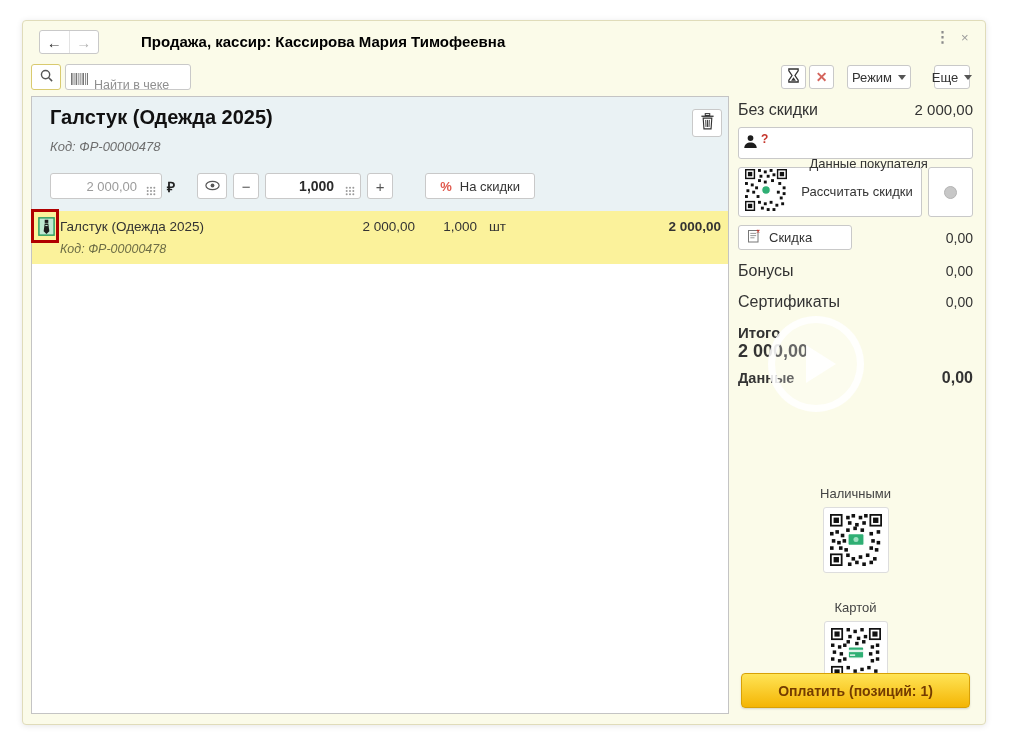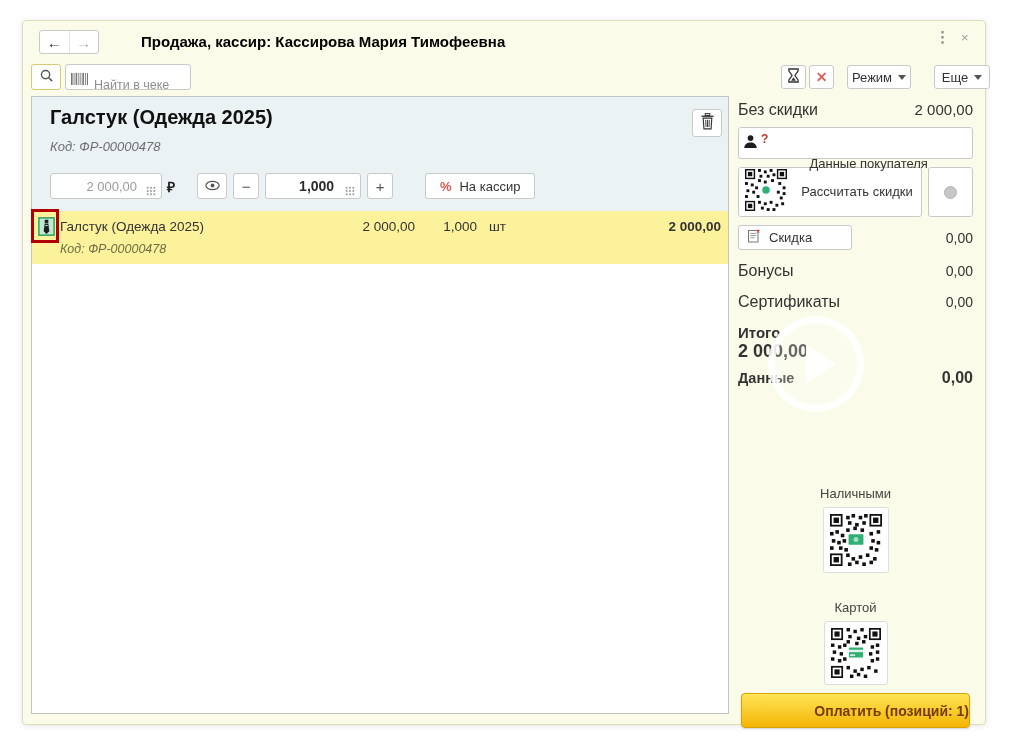--- a/index.html
+++ b/index.html
@@ -33,21 +33,21 @@
   .search-wrap { left: 42px; top: 43px; width: 126px; height: 26px; }
   .search-wrap input { width: 100%; height: 100%; border: 1px solid #c9c9c9; border-radius: 3px;
     padding: 16px 6px 0 28px; font-size: 12.5px; font-family: "Liberation Sans", sans-serif;
     color: #b91c1c; background: #fff; }
   .search-wrap input::placeholder { color: #8f8f8f; }
   .search-wrap .bc { position: absolute; left: 6px; top: 7px; }
   .btn-hourglass { left: 758px; top: 44px; width: 25px; height: 24px; }
   .btn-xcancel   { left: 786px; top: 44px; width: 25px; height: 24px;
     color: #d4645c; font-size: 14px; font-weight: bold; }
   .btn-mode { left: 824px; top: 44px; width: 64px; height: 24px; gap: 6px; }
-  .btn-more { left: 911px; top: 44px; width: 56px; height: 24px; gap: 6px; align-items: center; }
+  .btn-more { left: 911px; top: 44px; width: 36px; height: 24px; gap: 6px; align-items: center; }
   .caret { width: 0; height: 0; border-left: 4px solid transparent;
     border-right: 4px solid transparent; border-top: 5px solid #555; }
 
   
   .list-panel { left: 8px; top: 75px; width: 698px; height: 618px;
     background: #fff; border: 1px solid #c4c4c4; }
   .prod-card { position: absolute; left: 0; top: 0; right: 0; height: 114px; background: #eaf2f4; }
   .prod-title { position: absolute; left: 18px; top: 9px; font-size: 20px; font-weight: bold; color: #111; }
   .prod-code  { position: absolute; left: 18px; top: 42px; font-size: 13px; font-style: italic; color: #6e6e6e; }
   .ctrl-row { position: absolute; left: 18px; top: 76px; height: 26px; display: flex; align-items: center; }
@@ -108,23 +108,23 @@
   .change-row .val { font-size: 16px; font-weight: bold; }
   .pay-label { margin-top: 99px; text-align: center; font-size: 13px; color: #444; }
   .pay-label.card { margin-top: 27px; }
   .qr-card { width: 66px; height: 66px; margin: 6px auto 0; background: #fff;
     border: 1px solid #ddd; border-radius: 3px; display: flex; align-items: center;
     justify-content: center; cursor: pointer; }
   .qr-card.small { width: 64px; height: 64px; }
 
   .btn-pay { position: absolute; left: 718px; top: 652px; width: 229px; height: 35px;
     background: linear-gradient(#ffe456, #f4b504); border: 1px solid #d8a106;
-    border-radius: 4px; display: flex; align-items: center; justify-content: flex-end;
+    border-radius: 4px; display: flex; align-items: center; justify-content: center;
     font-size: 14px; font-weight: bold; color: #743c00; cursor: pointer;
-    box-shadow: 0 1px 2px rgba(0,0,0,.15); margin-top: 20px; }
+    box-shadow: 0 1px 2px rgba(0,0,0,.15); }
 
   
   .play-overlay { left: 745px; top: 295px; width: 96px; height: 96px; border-radius: 50%;
     border: 7px solid rgba(255,255,255,.85); background: rgba(255,255,255,.25);
     display: flex; align-items: center; justify-content: center; pointer-events: none; }
   .play-tri { width: 0; height: 0; border-top: 19px solid transparent;
     border-bottom: 19px solid transparent; border-left: 30px solid rgba(255,255,255,.92);
     margin-left: 10px; }
 </style>
 </head>
@@ -230,21 +230,21 @@
                 <circle cx="1.5" cy="7.5" r="0.9"></circle>
                 <circle cx="4.5" cy="7.5" r="0.9"></circle>
                 <circle cx="7.5" cy="7.5" r="0.9"></circle>
               </svg>
           </span>
         </span>
         <div class="btn btn-plus">+</div>
 
         <div class="btn btn-line">
           <span class="pct">%</span>
-          <span>На кассир</span>
+          <span>На скидки</span>
         </div>
       </div>
 
       <div class="btn btn-trash">
         <span>
           <svg width="15" height="17" viewBox="0 0 16 18">
               <rect x="5.6" y="0.6" width="4.8" height="2" fill="none" stroke="#333" stroke-width="1.1"></rect>
               <line x1="1.5" y1="3.4" x2="14.5" y2="3.4" stroke="#333" stroke-width="1.4"></line>
               <path d="M3.4 5.4 h9.2 l-0.8 11.4 h-7.6 Z" fill="none" stroke="#333" stroke-width="1.2"></path>
               <line x1="6.1" y1="7.3" x2="6.4" y2="14.8" stroke="#333" stroke-width="1"></line>

